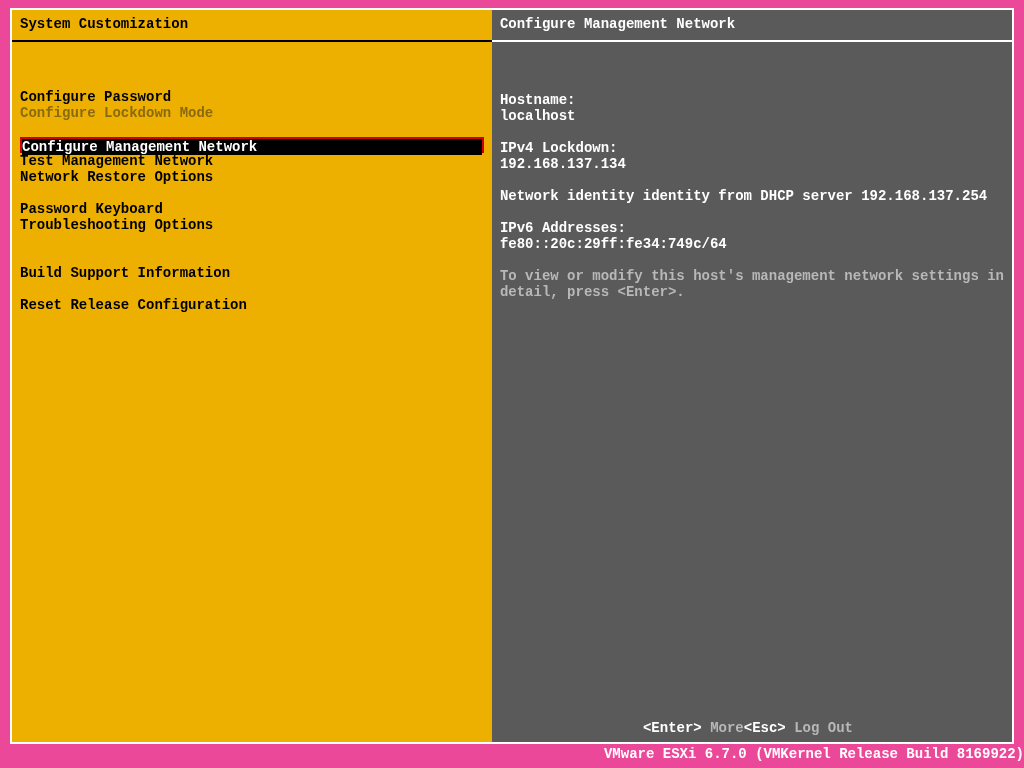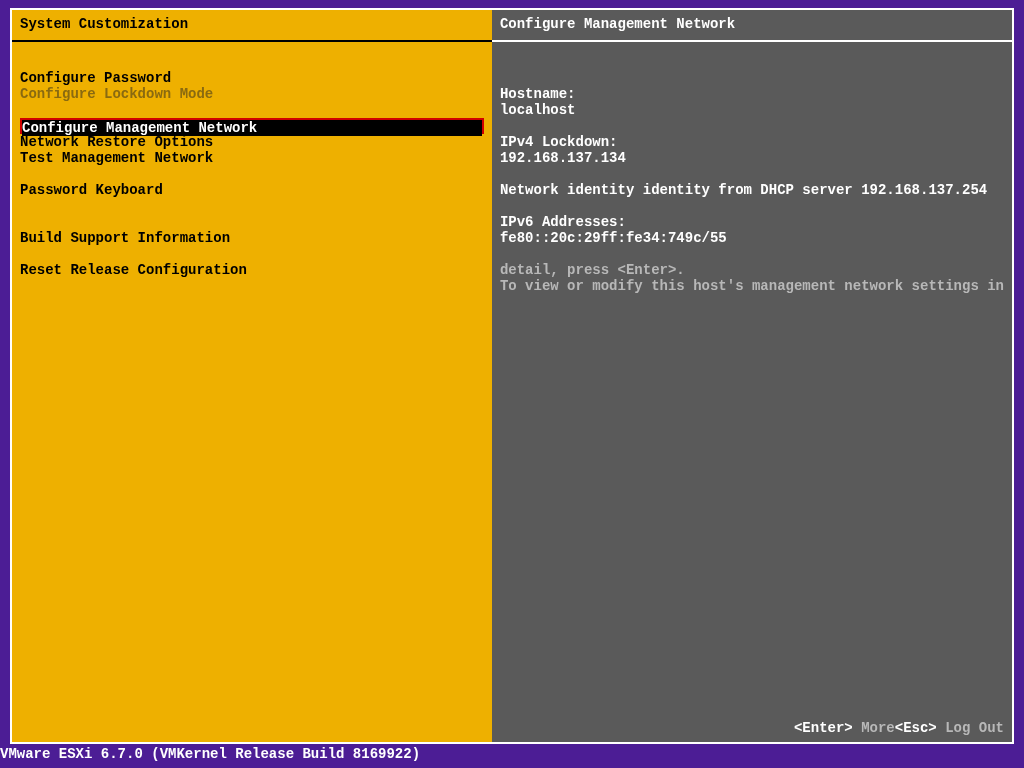--- a/index.html
+++ b/index.html
@@ -10,21 +10,21 @@
     background: #000;
     font-family: "Courier New", Courier, monospace;
     font-size: 14px;
     font-weight: bold;
     line-height: 16px;
   }
   .screen {
     position: relative;
     width: 1024px;
     height: 768px;
-    background: #4c1d95;
+    background: #ec4899;
   }
   .main-frame {
     position: absolute;
     left: 10px;
     top: 8px;
     width: 1004px;
     height: 736px;
     border: 2px solid #fff;
     background: #5a5a5a;
     display: flex;
@@ -41,20 +41,21 @@
   .left-header {
     color: #000;
     padding: 6px 8px 8px 8px;
     border-bottom: 2px solid #000;
   }
   .left-body {
     flex: 1;
     padding: 28px 0 4px 0;
     position: relative;
     color: #000;
+    margin-top: 19px;
   }
   .menu-item {
     padding: 0 8px;
     height: 16px;
     line-height: 16px;
     color: #000;
     white-space: pre;
   }
   .menu-item.disabled {
     color: #8a6a10;
@@ -93,96 +94,98 @@
   }
   .right-header {
     padding: 6px 8px 8px 8px;
     color: #fff;
     border-bottom: 2px solid #fff;
   }
   .right-body {
     flex: 1;
     padding: 44px 8px 0 8px;
     color: #fff;
+    margin-top: 6px;
   }
   .right-body .line {
     height: 16px;
     line-height: 16px;
     white-space: pre;
   }
   .hint {
     color: #b8b8b8;
   }
   .right-footer {
     position: absolute;
     bottom: 6px;
     left: 0;
-    right: 0;
+    right: 8px;
     padding: 0 8px;
     display: flex;
-    justify-content: flex-end;
+    justify-content: center;
     color: #fff;
   }
   .footer-part .key { color: #fff; font-weight: bold; }
   .footer-part .lbl { color: #b8b8b8; }
 
   
   .status-bar {
     position: absolute;
     left: 0;
     right: 0;
     bottom: 4px;
     height: 18px;
-    text-align: left;
+    text-align: right;
     color: #fff;
   }
 </style>
 </head>
 <body>
 
 <div class="screen">
 
   <div class="main-frame">
 
     <div class="left-panel">
       <div class="left-header">System Customization</div>
       <div class="left-body" id="menu">
 
       <div class="menu-item">Configure Password</div>
           <div class="menu-item disabled">Configure Lockdown Mode</div>
           <div class="menu-gap"></div>
           <div class="menu-item selected-wrap"><div class="menu-item selected-inner">Configure Management Network</div></div>
+          <div class="menu-item">Test Management Network</div>
           <div class="menu-item">Network Restore Options</div>
-          <div class="menu-item">Test Management Network</div>
           <div class="menu-gap"></div>
           <div class="menu-item">Password Keyboard</div>
+          <div class="menu-item">Troubleshooting Options</div>
           <div class="menu-gap"></div>
           <div class="menu-gap"></div>
           <div class="menu-item">Build Support Information</div>
           <div class="menu-gap"></div>
           <div class="menu-item">Reset Release Configuration</div>
         </div>
     </div>
 
     <div class="right-panel">
       <div class="right-header">Configure Management Network</div>
       <div class="right-body">
         <div class="line">Hostname:</div>
         <div class="line">localhost</div>
         <div class="line">&nbsp;</div>
         <div class="line">IPv4 Lockdown:</div>
         <div class="line">192.168.137.134</div>
         <div class="line">&nbsp;</div>
         <div class="line">Network identity identity from DHCP server 192.168.137.254</div>
         <div class="line">&nbsp;</div>
         <div class="line">IPv6 Addresses:</div>
-        <div class="line">fe80::20c:29ff:fe34:749c/55</div>
-        <div class="line">&nbsp;</div>
+        <div class="line">fe80::20c:29ff:fe34:749c/64</div>
+        <div class="line">&nbsp;</div>
+        <div class="line hint">To view or modify this host's management network settings in</div>
         <div class="line hint">detail, press &lt;Enter&gt;.</div>
-        <div class="line hint">To view or modify this host's management network settings in</div>
       </div>
 
       <div class="right-footer">
         <div class="footer-part">
           <span class="key">&lt;Enter&gt;</span><span class="lbl"> More</span>
         </div>
         <div class="footer-part">
           <span class="key">&lt;Esc&gt;</span><span class="lbl"> Log Out</span>
         </div>
       </div>

